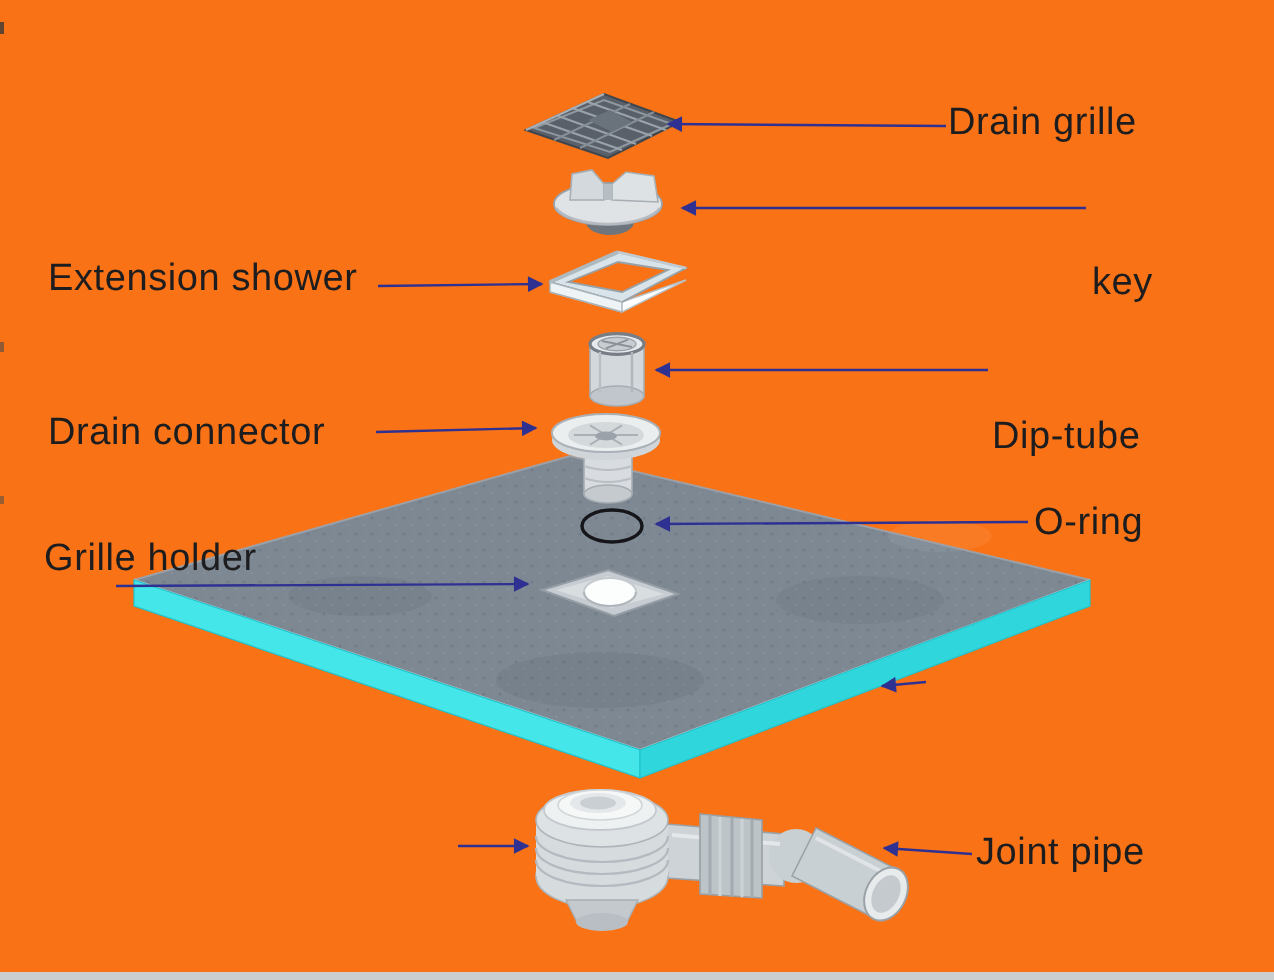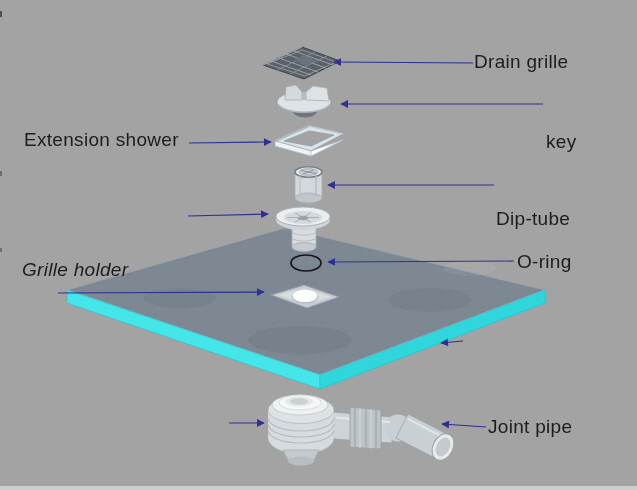--- a/index.html
+++ b/index.html
@@ -1,17 +1,17 @@
 <!DOCTYPE html>
 <html><head>
 <meta charset="utf-8">
 <style>
   html,body { margin:0; padding:0; background:#ffffff; }
   .canvas {
-    position:relative; width:637px; height:490px; background:#a3a3a3;
+    position:relative; width:637px; height:490px; background:#f97316;
     overflow:hidden; font-family:"Liberation Sans", sans-serif;
   }
   .canvas svg { position:absolute; left:0; top:0; }
   .label {
     position:absolute; font-size:19px; line-height:22px; color:#1d1d1f;
     white-space:nowrap; letter-spacing:0.3px;
   }
   .leader { stroke:#2e3192; stroke-width:1.2; fill:none; }
   .bottom-strip { position:absolute; left:0; bottom:0; width:637px; height:4px; background:#cbcecf; }
 </style>
@@ -164,18 +164,19 @@
       <line class="leader" x1="463" y1="341" x2="441" y2="343" marker-end="url(#ah)"></line>
       <line class="leader" x1="229" y1="423" x2="264" y2="423" marker-end="url(#ah)"></line>
       <line class="leader" x1="486" y1="427" x2="442" y2="424" marker-end="url(#ah)"></line>
     </g>
   </svg>
 
   <div class="label" style="left:474px; top:51px;">Drain grille</div>
   <div class="label" style="left:546px; top:94px;margin-top:37px;">key</div>
   <div class="label" style="left:24px;  top:129px;">Extension shower</div>
   <div class="label" style="left:496px; top:176px;margin-top:32px;">Dip-tube</div>
+  <div class="label" style="left:24px;  top:206px;">Drain connector</div>
   <div class="label" style="left:517px; top:251px;">O-ring</div>
-  <div class="label" style="left:22px;  top:259px;font-style:italic;">Grille holder</div>
+  <div class="label" style="left:22px;  top:269px;">Grille holder</div>
   <div class="label" style="left:488px; top:416px;">Joint pipe</div>
 
   <div class="bottom-strip"></div>
 </div>
 
 </body></html>

